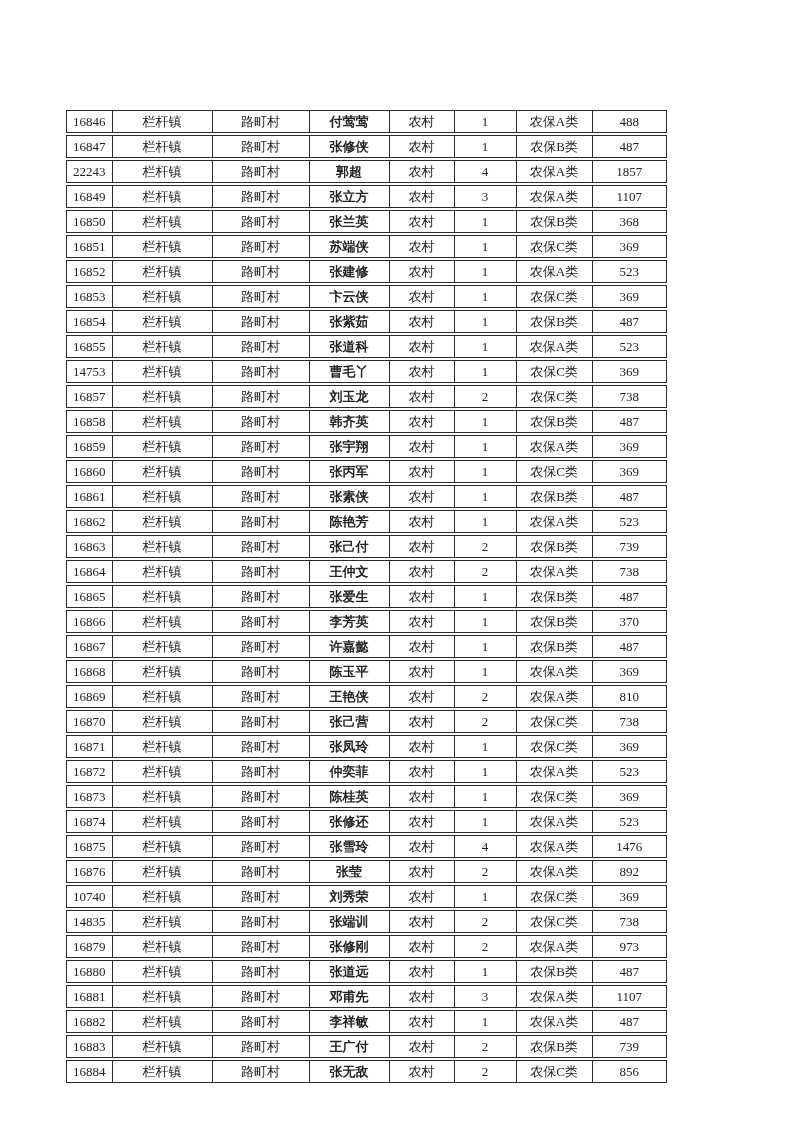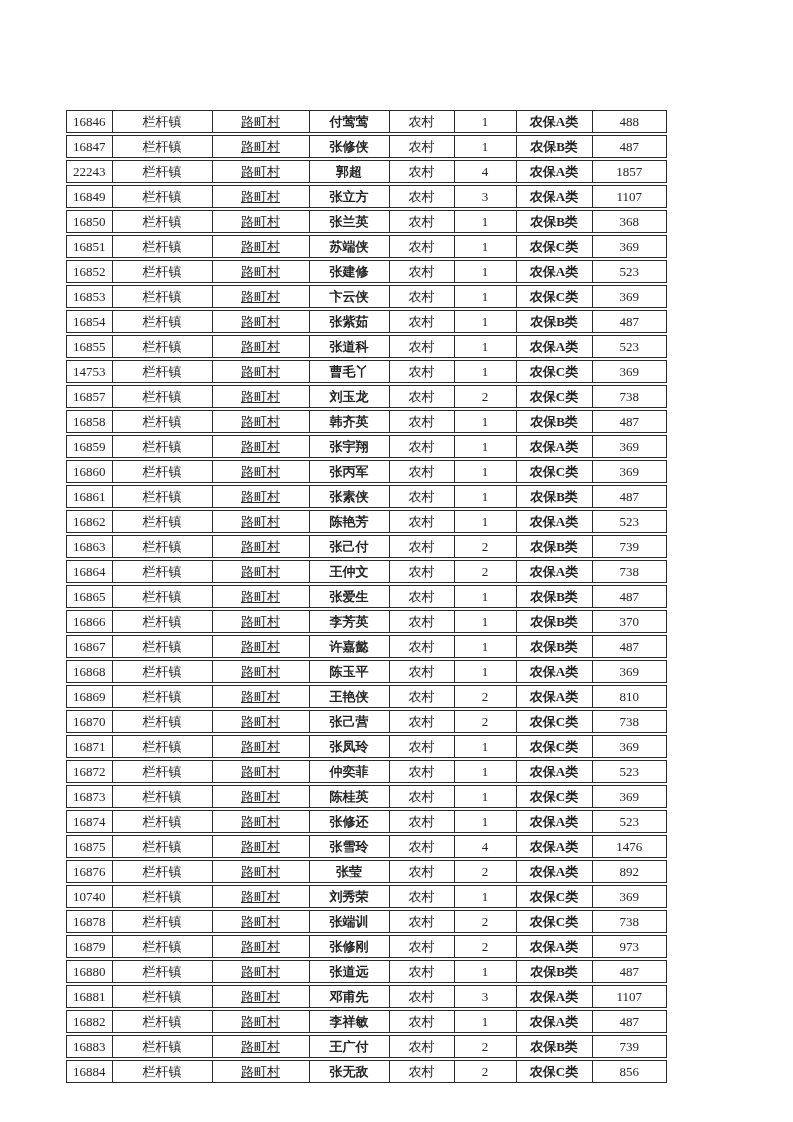--- a/index.html
+++ b/index.html
@@ -38,25 +38,25 @@
     justify-content: center;
     font-size: 13px;
     line-height: 1;
     color: #232323;
     white-space: nowrap;
     overflow: hidden;
   }
   .cell:last-child { border-right: none; }
   .c0 { flex: 0 0 45.5px; }
   .c1 { flex: 0 0 100px; font-family: Liberation Serif, serif; }
-  .c2 { flex: 0 0 97px; text-decoration: underline; }
+  .c2 { flex: 0 0 97px; }
   .c3 { flex: 0 0 80px; font-weight: bold; }
   .c4 { flex: 0 0 65px; font-family: Liberation Serif, serif; }
   .c5 { flex: 0 0 62px; }
-  .c6 { flex: 0 0 76px; font-weight: bold; }
+  .c6 { flex: 0 0 76px; }
   .c7 { flex: 1 1 auto; }
 </style>
 </head>
 <body>
 
 <div class="page">
   <div class="data-table">
       <div class="row">
         <div class="cell c0">16846</div>
         <div class="cell c1">栏杆镇</div>
@@ -371,21 +371,21 @@
         <div class="cell c0">10740</div>
         <div class="cell c1">栏杆镇</div>
         <div class="cell c2">路町村</div>
         <div class="cell c3">刘秀荣</div>
         <div class="cell c4">农村</div>
         <div class="cell c5">1</div>
         <div class="cell c6">农保C类</div>
         <div class="cell c7">369</div>
       </div>
       <div class="row">
-        <div class="cell c0">16878</div>
+        <div class="cell c0">14835</div>
         <div class="cell c1">栏杆镇</div>
         <div class="cell c2">路町村</div>
         <div class="cell c3">张端训</div>
         <div class="cell c4">农村</div>
         <div class="cell c5">2</div>
         <div class="cell c6">农保C类</div>
         <div class="cell c7">738</div>
       </div>
       <div class="row">
         <div class="cell c0">16879</div>

